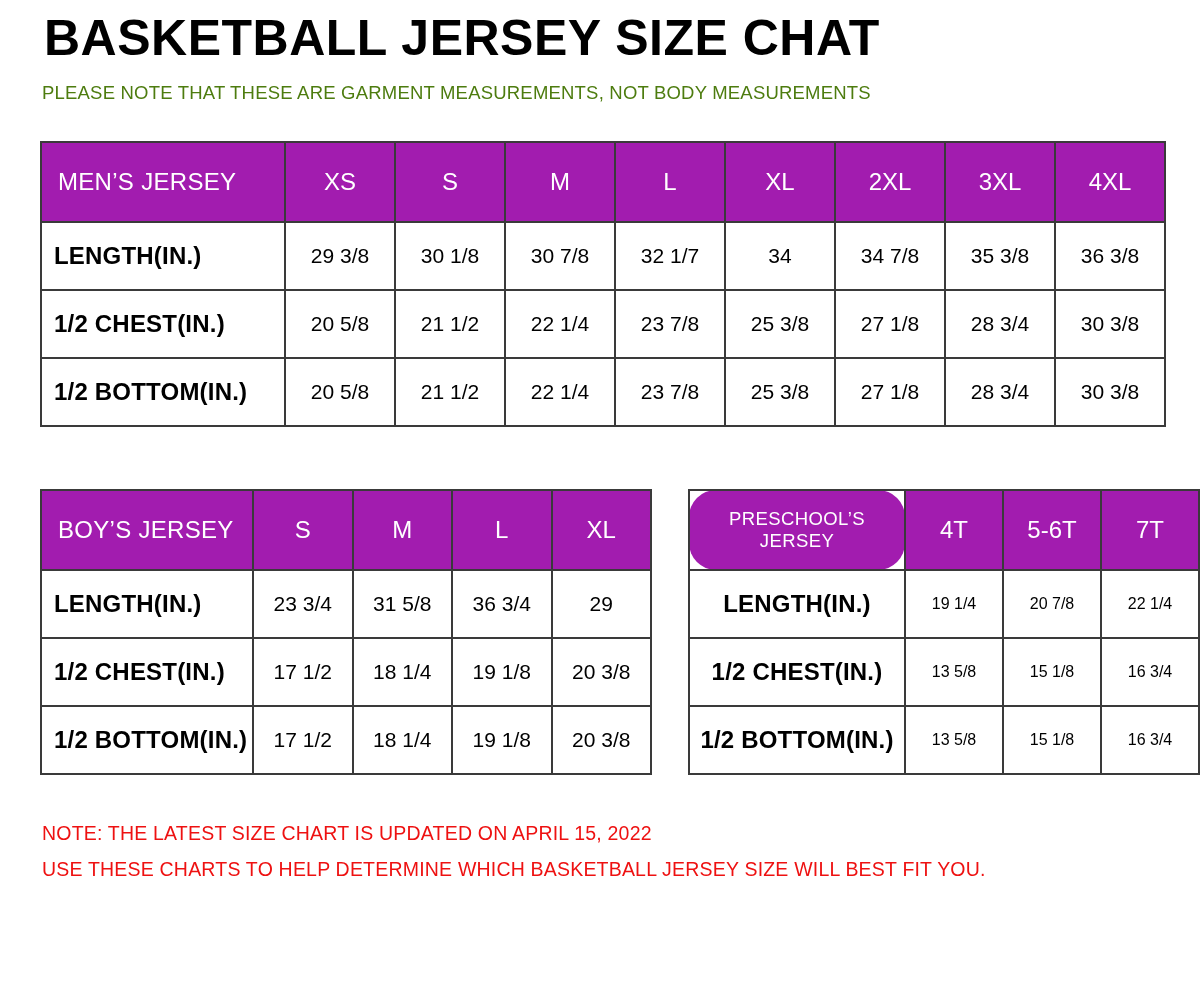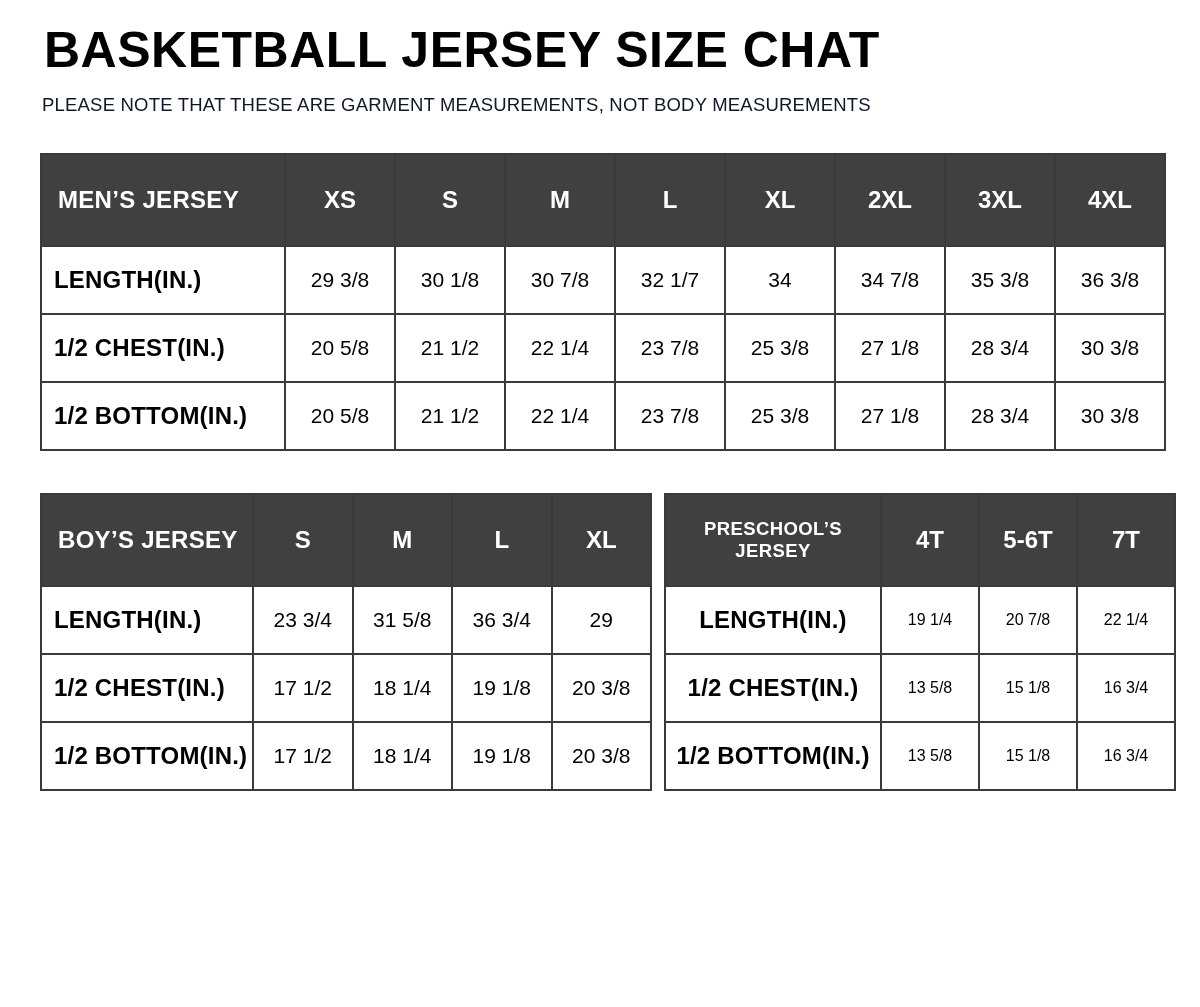--- a/index.html
+++ b/index.html
@@ -15,30 +15,30 @@
     overflow: hidden;
   }
   .page {
     position: relative;
     width: 1200px;
     height: 1007px;
     box-sizing: border-box;
     padding: 0 40px;
   }
   .title {
-    margin: 22px 0 0 4px;
+    margin: 10px 0 0 4px;
     font-size: 50px;
     font-weight: bold;
     letter-spacing: 0.5px;
     line-height: 1.12;
     white-space: nowrap;
   }
   .note-top {
     margin: 14px 0 0 2px;
-    color: #0f172a;
+    color: #4d7c0f;
     font-size: 18.5px;
     line-height: 1.45;
     max-width: 840px;
     letter-spacing: 0.2px;
   }
 
   table {
     border-collapse: collapse;
     table-layout: fixed;
   }
@@ -47,25 +47,25 @@
     text-align: center;
     vertical-align: middle;
     font-size: 21px;
     font-weight: bold;
     padding: 0;
     height: 68px;
     box-sizing: border-box;
     color: #000;
   }
   thead th {
-    background: #404040;
+    background: #a21caf;
     color: #ffffff;
-    font-weight: bold;
+    font-weight: normal;
     font-size: 24px;
-    height: 92px;
+    height: 80px;
   }
   thead th.rowhead {
     font-size: 24px;
     text-align: left;
     padding-left: 16px;
     letter-spacing: 0.3px;
   }
   tbody td.rowhead {
     text-align: left;
     padding-left: 12px;
@@ -81,35 +81,36 @@
   
   #mens-table {
     margin-top: 34px;
     width: 1120px;
   }
   #mens-table col.c0 { width: 244px; }
   #mens-table col.cx { width: 110px; }
 
   .two-up {
     display: flex;
-    margin-top: 42px;
-    gap: 12px;
+    margin-top: 62px;
+    gap: 36px;
   }
   #boys-table { width: 610px; }
   #boys-table col.c0 { width: 212px; }
   #boys-table col.cx { width: 99.5px; }
 
   #pre-table { width: 510px; }
   #pre-table col.c0 { width: 216px; }
   #pre-table col.cx { width: 98px; }
   #pre-table thead th.rowhead {
     font-size: 18.5px;
     letter-spacing: 0.4px;
     text-align: center;
     padding-left: 0;
+    border-radius: 27px;
   }
   #pre-table tbody td.rowhead {
     text-align: center;
     padding-left: 0;
   }
   #pre-table tbody td.val { font-size: 16px; }
 
   .note-bottom {
     margin-top: 40px;
     color: #ee1111;
@@ -266,14 +267,18 @@
           <td class="rowhead">1/2  BOTTOM(IN.)</td>
           <td class="val">13  5/8</td>
           <td class="val">15  1/8</td>
           <td class="val">16  3/4</td>
         </tr>
       </tbody>
     </table>
 
   </div>
 
+  <div class="note-bottom">
+    <div>NOTE: THE LATEST SIZE CHART IS UPDATED ON APRIL 15, 2022</div>
+    <div>USE THESE CHARTS TO HELP DETERMINE WHICH  BASKETBALL JERSEY  SIZE WILL BEST FIT YOU.</div>
+  </div>
 
 </div>
 
 </body></html>

